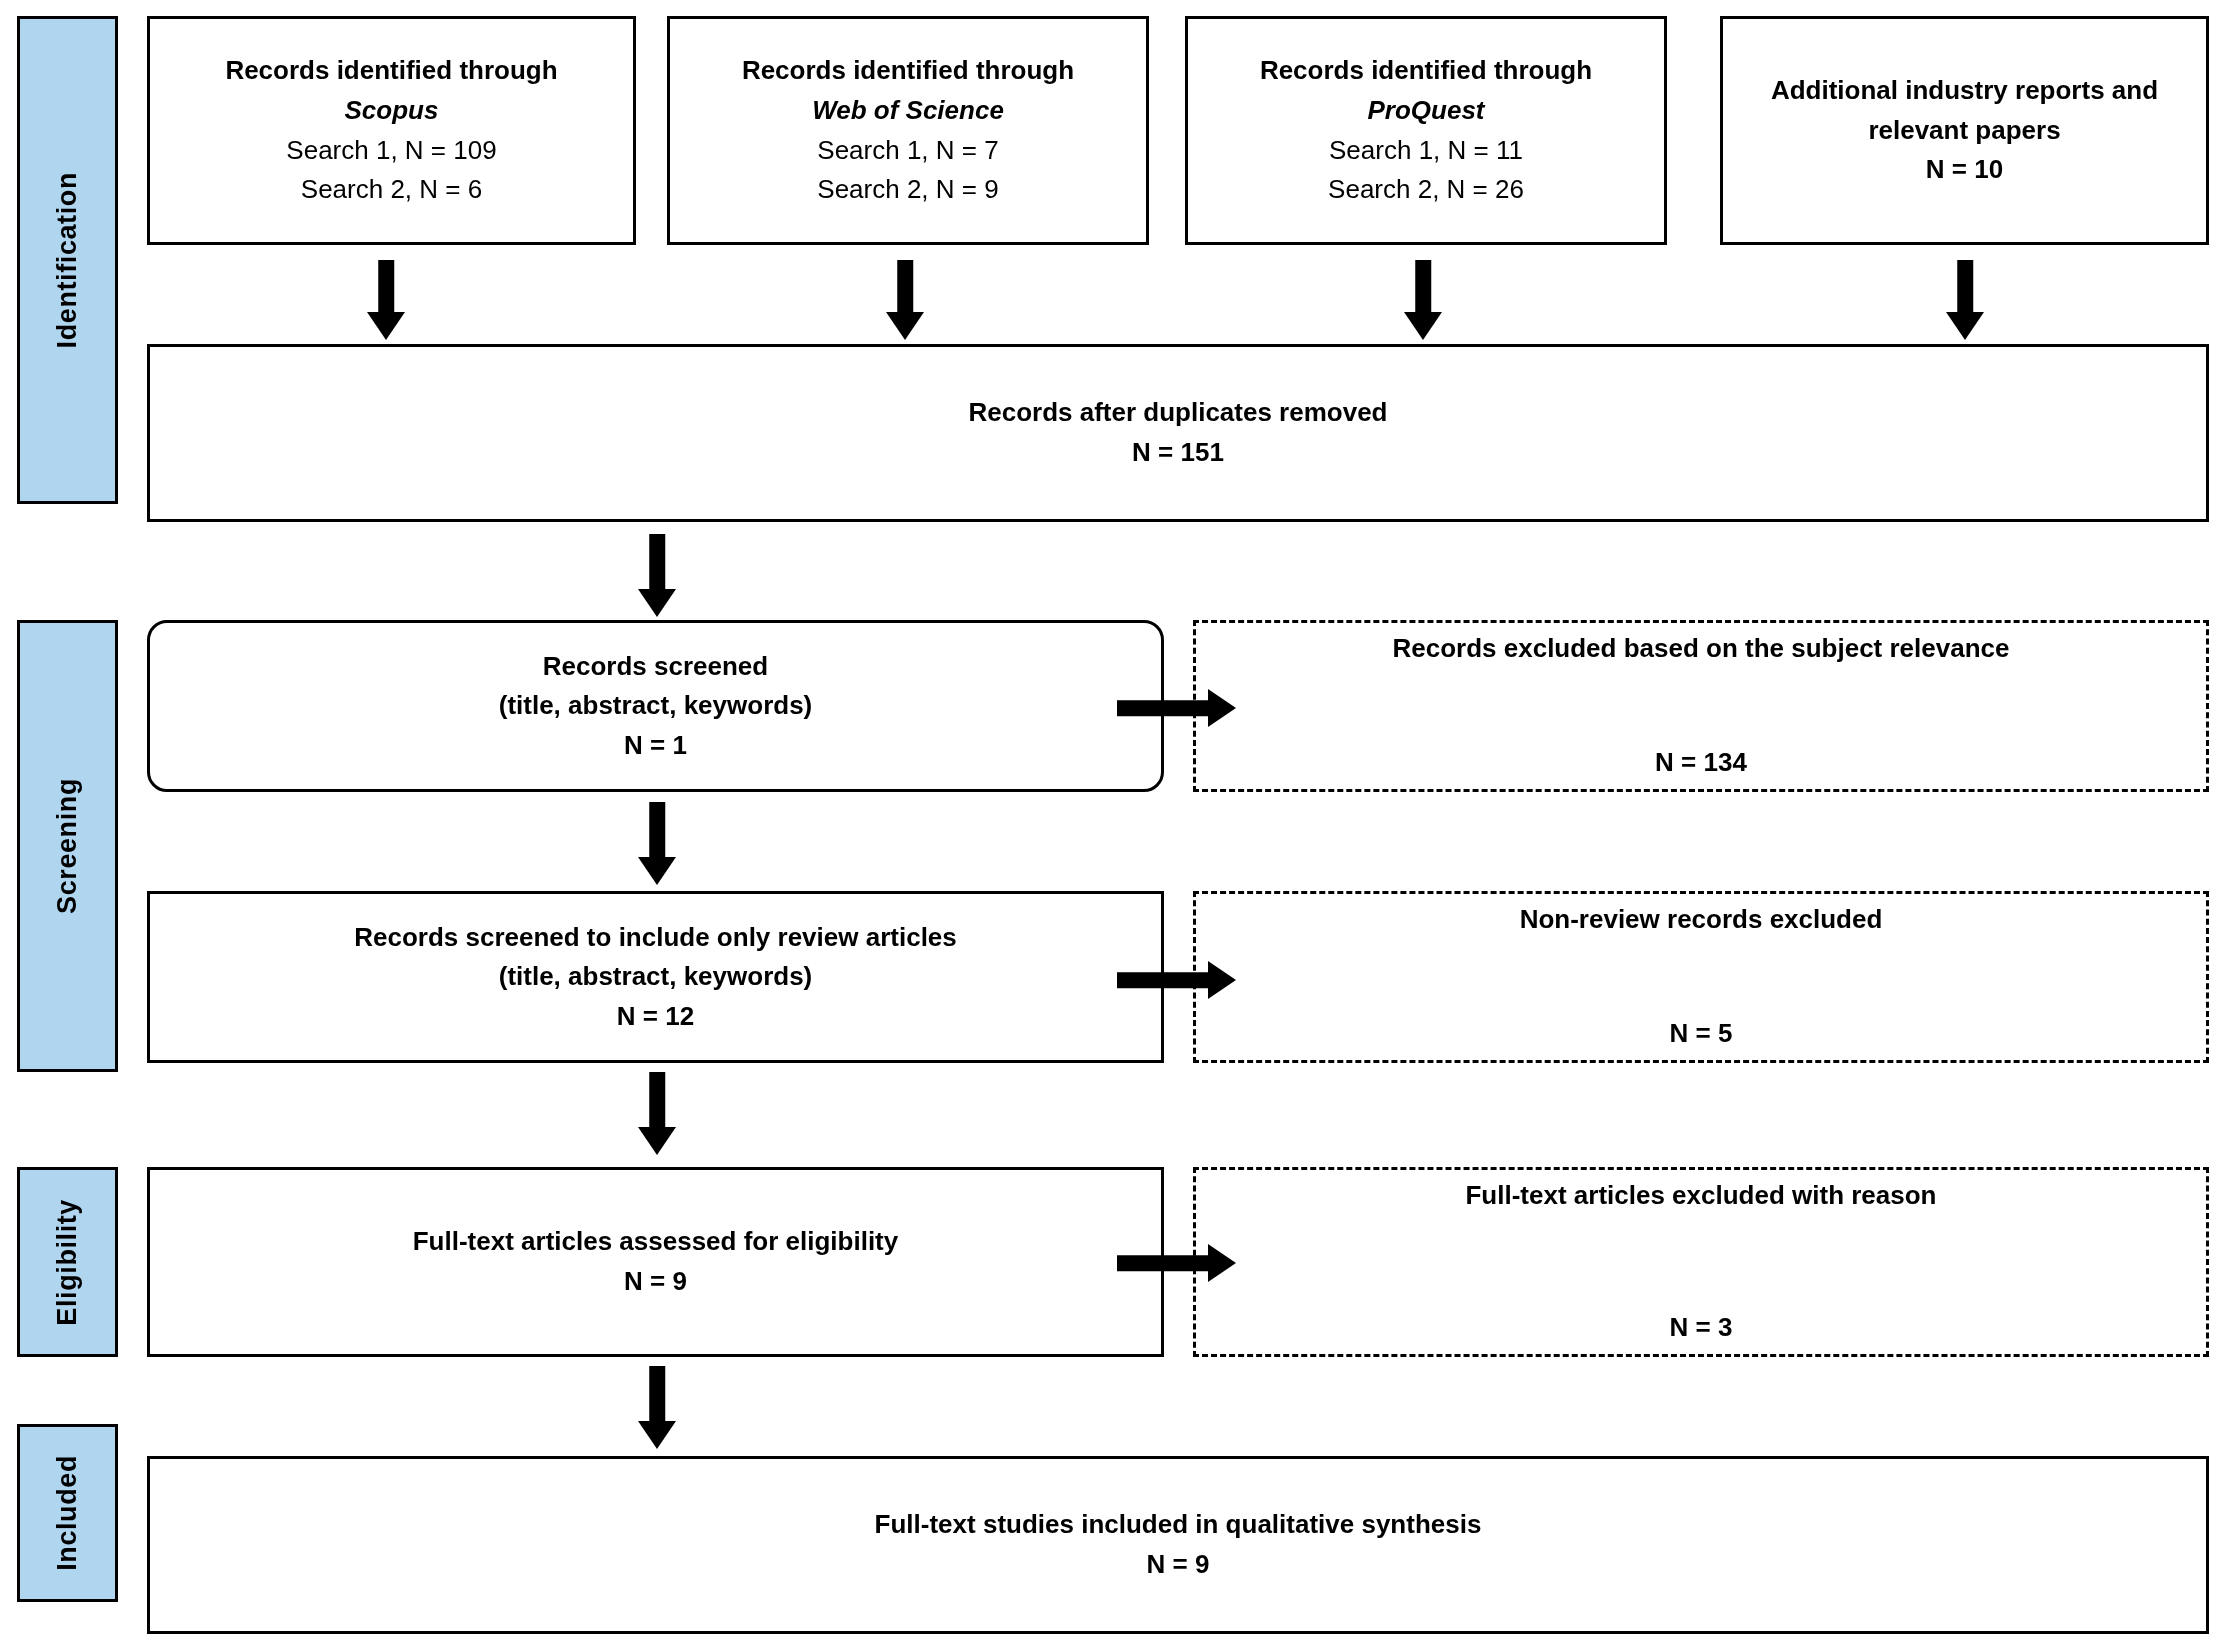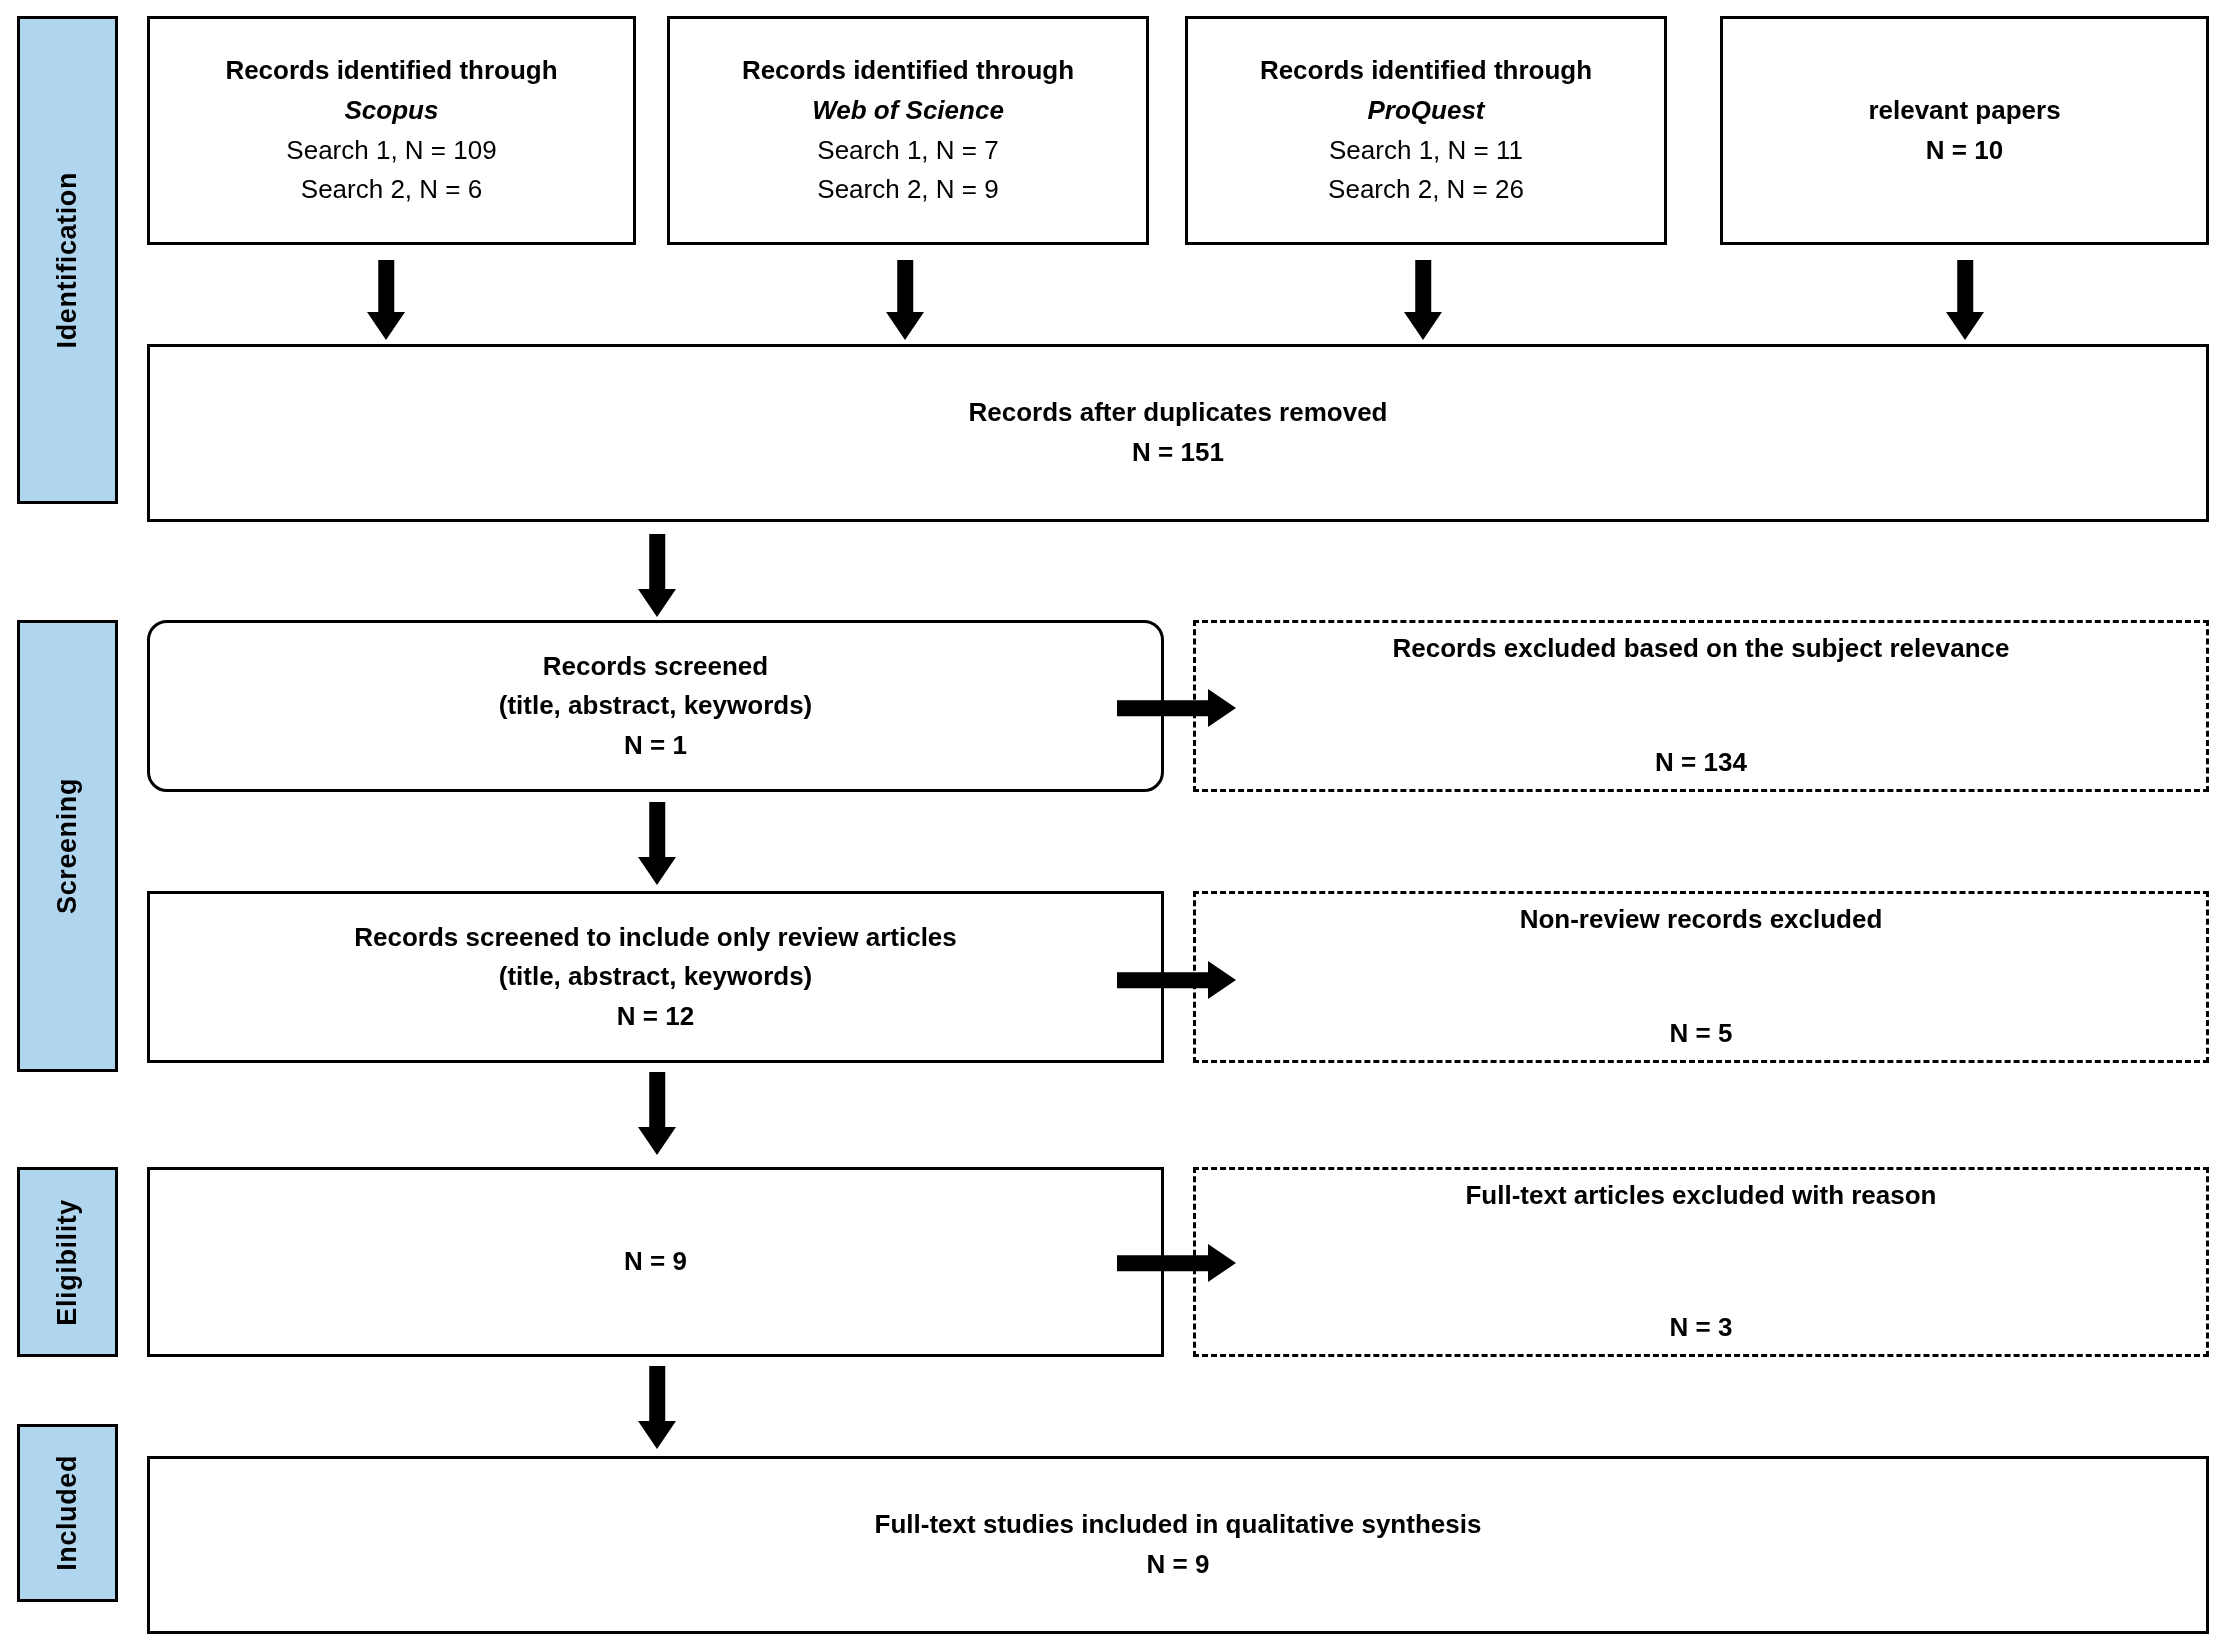--- a/index.html
+++ b/index.html
@@ -152,20 +152,21 @@
   </div>
 
   <div class="node" style="left:1185px; top:16px; width:482px; height:229px;">
     <div class="line">Records identified through</div>
     <div class="line italic">ProQuest</div>
     <div class="line normal">Search 1, N = 11</div>
     <div class="line normal">Search 2, N = 26</div>
   </div>
 
   <div class="node" style="left:1720px; top:16px; width:489px; height:229px;">
+    <div class="line">Additional industry reports and</div>
     <div class="line">relevant papers</div>
     <div class="line">N = 10</div>
   </div>
 
   <div class="arrow-down" style="left:365px; top:260px; width:42px; height:80px;">
     <div class="shaft" style="height:55px;"></div>
     <div class="head"></div>
   </div>
   <div class="arrow-down" style="left:884px; top:260px; width:42px; height:80px;">
     <div class="shaft" style="height:55px;"></div>
@@ -226,20 +227,21 @@
     <div class="shaft" style="width:92px;"></div>
     <div class="head"></div>
   </div>
 
   <div class="arrow-down" style="left:636px; top:1072px; width:42px; height:83px;">
     <div class="shaft" style="height:56px;"></div>
     <div class="head"></div>
   </div>
 
   <div class="node" style="left:147px; top:1167px; width:1017px; height:190px;">
+    <div class="line">Full-text articles assessed for eligibility</div>
     <div class="line">N = 9</div>
   </div>
 
   <div class="node dashed" style="left:1193px; top:1167px; width:1016px; height:190px;">
     <div class="line">Full-text articles excluded with reason</div>
     <div class="line">N = 3</div>
   </div>
 
   <div class="arrow-right" style="left:1117px; top:1242px; width:119px; height:42px;">
     <div class="shaft" style="width:92px;"></div>

